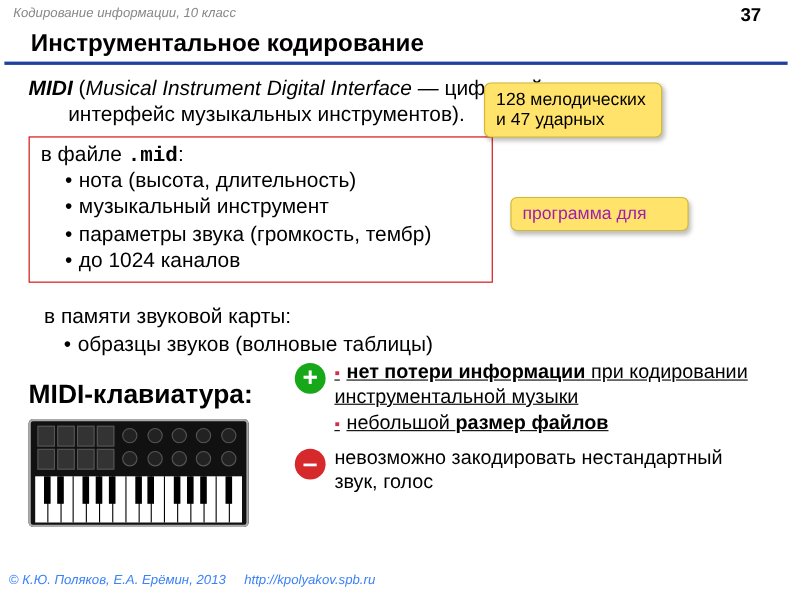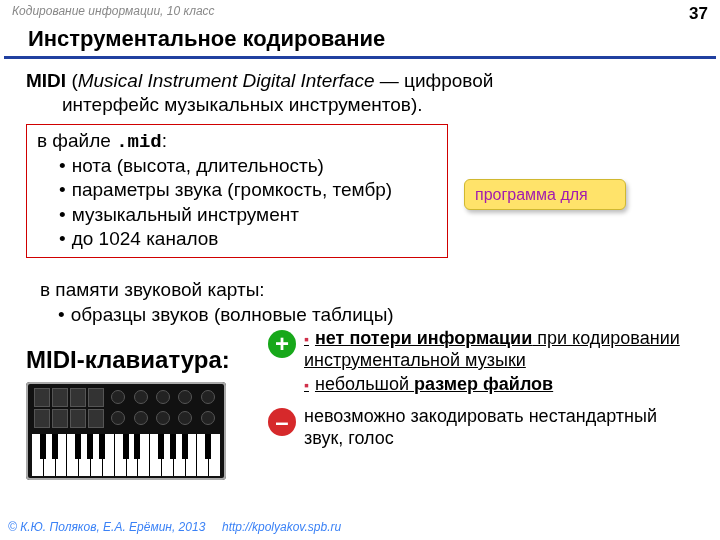--- a/index.html
+++ b/index.html
@@ -9,21 +9,21 @@
     height: 540px;
     font-family: Arial, sans-serif;
     background: #fff;
     position: relative;
     overflow: hidden;
   }
   .header-strip {
     font-size: 12px;
     color: #888;
     font-style: italic;
-    padding: 4px 0 2px 12px;
+    padding: 4px 16px 2px 12px;
     display: flex;
     justify-content: space-between;
     gap: 36px;
   }
   .page-num {
     font-style: normal;
     color: #000;
     font-weight: bold;
     font-size: 17px;
     margin-right: 12px;
@@ -35,21 +35,21 @@
     border-bottom: 3px solid #2040a0;
     margin: 0 4px 10px 4px;
   }
   .content {
     padding: 0 26px;
     font-size: 19px;
     line-height: 1.28;
     position: relative;
   }
   .intro { margin-bottom: 6px; }
-  .intro b { font-weight: bold; }
+  .intro b { font-weight: bold; font-style: italic; }
   .intro .ital { font-style: italic; }
   .intro .indent { padding-left: 36px; display:block;}
   .redbox {
     border: 1.5px solid #d00000;
     padding: 4px 10px 6px 10px;
     width: 400px;
     margin-top: 2px;
     position: relative;
   }
   .mono { font-family: "Courier New", monospace; font-weight: bold;}
@@ -120,26 +120,30 @@
   <div class="intro">
     <b>MIDI</b>
     <span> (</span><span class="ital">Musical Instrument Digital Interface</span><span> — цифровой</span>
     <span class="indent">интерфейс музыкальных инструментов).</span>
   </div>
 
   <div class="redbox">
     <span>в файле </span><span class="mono">.mid</span><span>:</span>
     <ul class="bullets">
       <li>нота (высота, длительность)</li>
+      <li>музыкальный инструмент</li>
       <li>параметры звука (громкость, тембр)</li>
-      <li>музыкальный инструмент</li>
       <li>до 1024 каналов</li>
     </ul>
   </div>
 
+  <div class="callout callout1">
+    <div>128 мелодических</div>
+    <div>и 47 ударных</div>
+  </div>
   <div class="callout callout2">
     <div>программа для</div>
   </div>
 
   <div class="memory">
     <div>в памяти звуковой карты:</div>
     <ul class="bullets">
       <li>образцы звуков (волновые таблицы)</li>
     </ul>
   </div>

